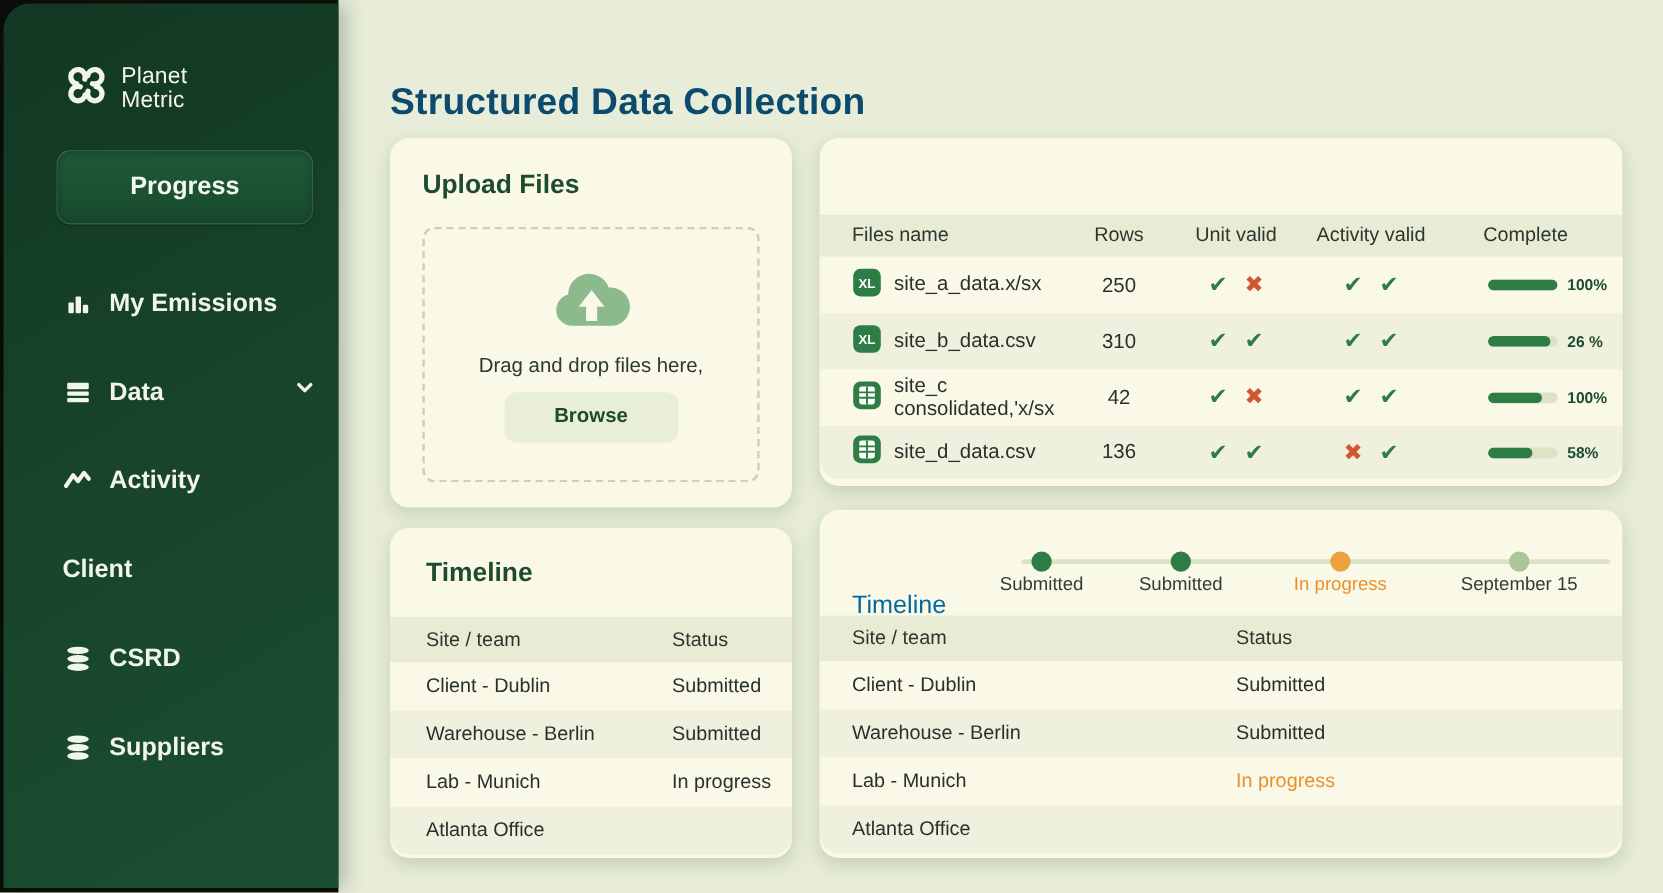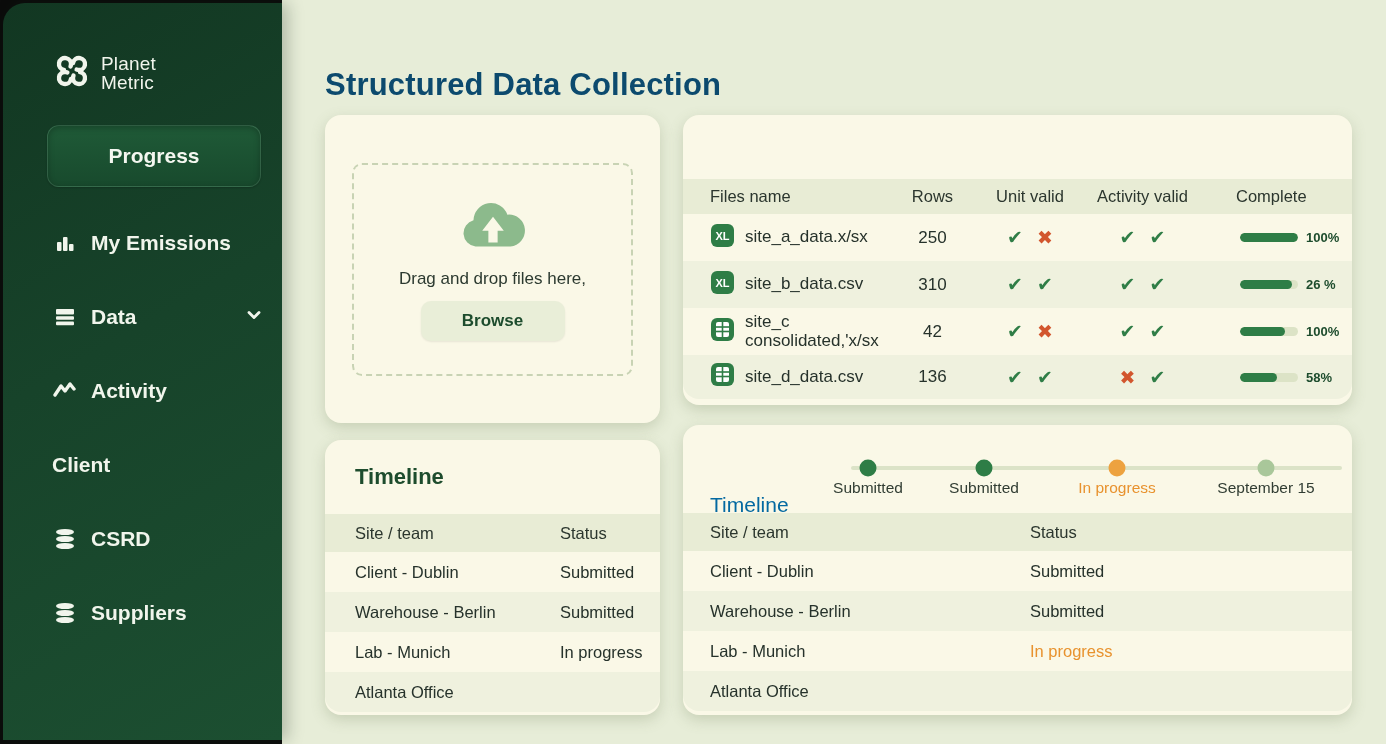--- a/index.html
+++ b/index.html
@@ -13,21 +13,21 @@
   .sidebar{position:absolute;left:3px;top:3px;bottom:4px;width:279px;
     background:linear-gradient(150deg,#123722 0%,#17432a 45%,#1c4f31 100%);
     border-top-left-radius:22px;box-shadow:6px 0 16px rgba(20,40,25,.25);color:#f1f5ec;}
   .logo{display:flex;align-items:center;gap:9px;position:absolute;left:49px;top:48px;}
   .logo-text{font-size:19px;line-height:1.02;font-weight:500;letter-spacing:.2px;}
   .progress-btn{position:absolute;left:44px;top:122px;width:214px;height:62px;border:1px solid rgba(255,255,255,.10);
     border-radius:12px;background:linear-gradient(180deg,#1f5a37 0%,#184a2d 100%);
     display:flex;align-items:center;justify-content:center;cursor:pointer;
     font-size:21px;font-weight:700;color:#f4f7f0;box-shadow:0 2px 6px rgba(0,0,0,.25) inset,0 1px 2px rgba(0,0,0,.2);}
   .menu{position:absolute;left:49px;right:18px;top:228px;display:flex;flex-direction:column;gap:40px;}
-  .menu-item{display:flex;align-items:flex-start;gap:13px;height:34px;font-size:21px;font-weight:700;cursor:pointer;}
+  .menu-item{display:flex;align-items:flex-end;gap:13px;height:34px;font-size:21px;font-weight:700;cursor:pointer;}
   .menu-item .micon{width:26px;display:flex;align-items:center;justify-content:center;flex:0 0 26px;}
   .menu-item.no-icon{padding-left:0;}
   .menu-item .spacer{flex:1;}
 
   
   .page-title{position:absolute;left:325px;top:46px;font-size:31px;font-weight:800;color:#0c4a6e;letter-spacing:.2px;}
   .card{position:absolute;background:#faf8e7;border-radius:16px;box-shadow:0 5px 14px rgba(108,124,84,.25);}
   .card-upload{left:325px;top:115px;width:335px;height:308px;padding:26px 27px;}
   .card-title{font-size:22px;font-weight:800;color:#1d4c2d;}
   .card-title-light{font-size:21px;font-weight:400;color:#0369a1;margin-top:48px;}
@@ -175,20 +175,21 @@
             </svg>
         </span>
         <span>Suppliers</span>
       </div>
     </div>
   </nav>
 
   <h1 class="page-title">Structured Data Collection</h1>
 
   <section class="card card-upload">
+    <div class="card-title">Upload Files</div>
     <div class="dropzone">
       <span>
         <svg width="74" height="54" viewBox="0 0 72 52">
           <path d="M19 46 A13 13 0 0 1 17 20.5 A17 17 0 0 1 50 15 A12.5 12.5 0 0 1 53 46 Z" fill="#8cba8c"></path>
           <polygon points="36,17 25.5,30.5 31.5,30.5 31.5,42 40.5,42 40.5,30.5 46.5,30.5" fill="#faf8e7"></polygon>
         </svg>
       </span>
       <div class="drop-text">Drag and drop files here,</div>
       <button class="browse-btn">Browse</button>
     </div>

